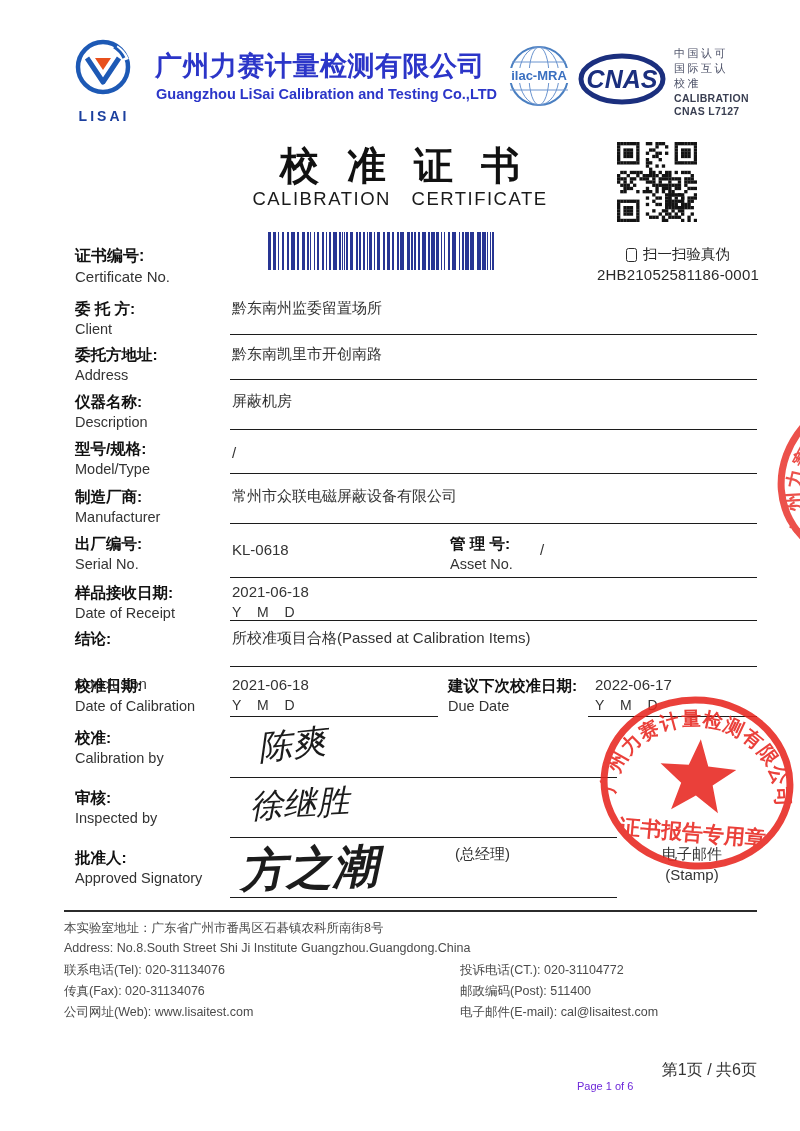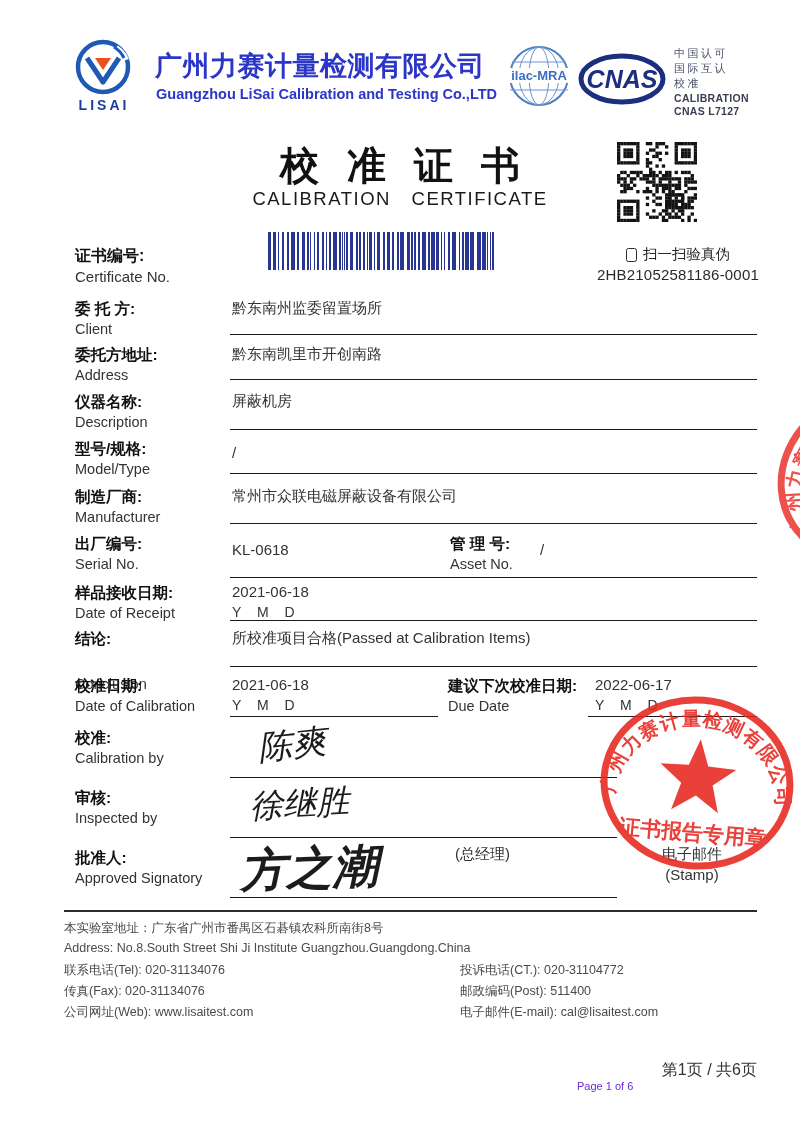--- a/index.html
+++ b/index.html
@@ -44,21 +44,21 @@
 
 <div id="page">
 
   <svg class="abs" style="left:72px;top:38px;" width="62" height="60" viewBox="0 0 62 60">
     <circle cx="31" cy="29" r="25" fill="none" stroke="#1d59b5" stroke-width="4.5"></circle>
     <path d="M15 20 L31 44 L47 20" fill="none" stroke="#1d59b5" stroke-width="5" stroke-linejoin="round"></path>
     <polygon points="23,20 39,20 31,32" fill="#e8501d"></polygon>
     <path d="M44 10 A25 25 0 0 1 54 22" fill="none" stroke="#ffffff" stroke-width="6"></path>
     <path d="M42 9 A26 26 0 0 1 52 20" fill="none" stroke="#1d59b5" stroke-width="3"></path>
   </svg>
-  <div class="abs lisai-text" style="left:66px;top:97px;width:76px;">LISAI</div>
+  <div class="abs lisai-text" style="left:66px;top:108px;width:76px;">LISAI</div>
 
   <div class="abs company-cn" style="left:155px;top:48px;">广州力赛计量检测有限公司</div>
   <div class="abs company-en" style="left:156px;top:86px;">Guangzhou LiSai Calibration and Testing Co.,LTD</div>
 
   <svg class="abs" style="left:506px;top:44px;" width="66" height="64" viewBox="0 0 66 64">
     <circle cx="33" cy="32" r="29" fill="none" stroke="#4a7fc1" stroke-width="2"></circle>
     <ellipse cx="33" cy="32" rx="10" ry="29" fill="none" stroke="#6a94cf" stroke-width="1"></ellipse>
     <ellipse cx="33" cy="32" rx="20" ry="29" fill="none" stroke="#6a94cf" stroke-width="1"></ellipse>
     <line x1="6" y1="18" x2="60" y2="18" stroke="#6a94cf" stroke-width="1"></line>
     <line x1="4" y1="46" x2="62" y2="46" stroke="#6a94cf" stroke-width="1"></line>

